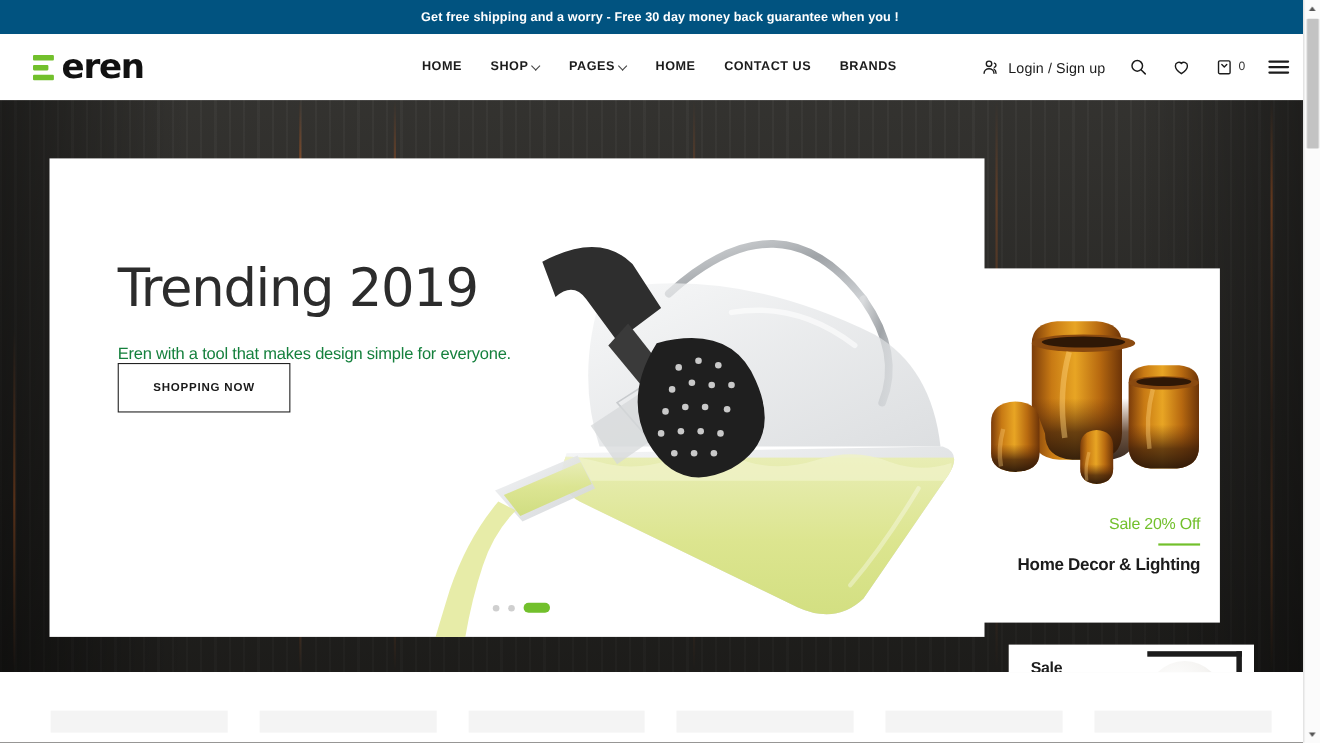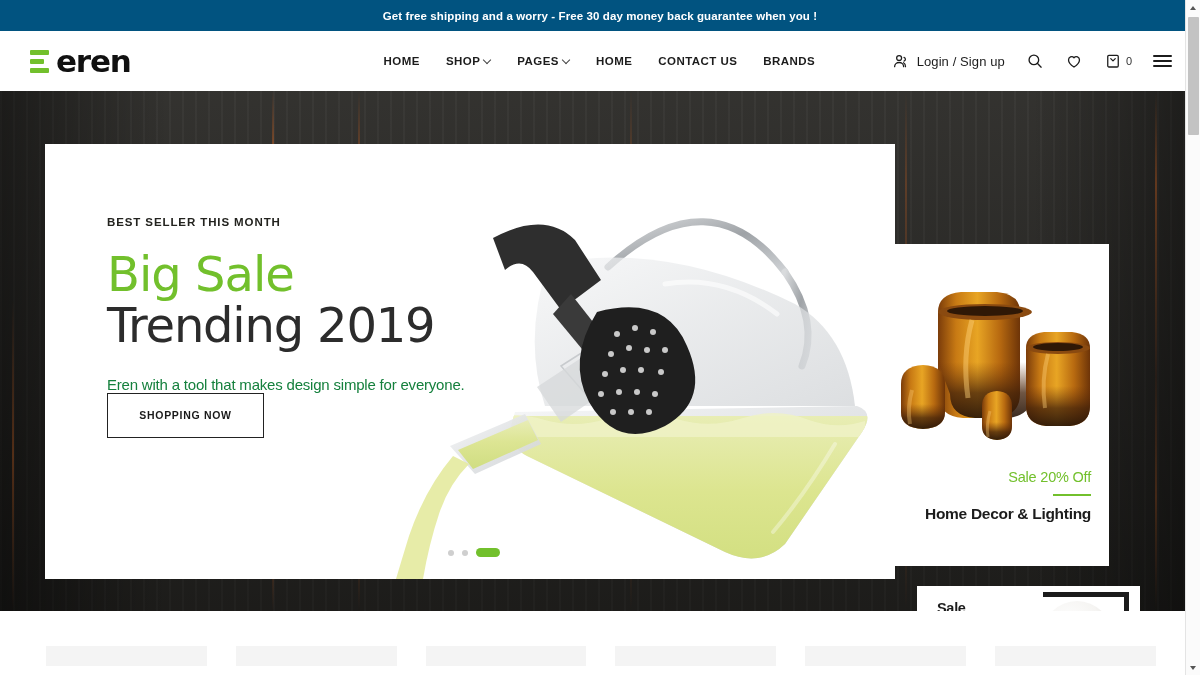--- a/index.html
+++ b/index.html
@@ -257,23 +257,21 @@
   <div class="streak" style="left:12px; opacity:.5; background:linear-gradient(180deg,rgba(226,104,30,0) 40%,rgba(226,104,30,.6) 70%,rgba(226,104,30,0) 100%);"></div>
 
   <div class="sparkle" style="left:427px; top:140px; width:4px; height:4px;"></div>
   <div class="sparkle" style="left:908px; top:295px; width:3px; height:3px; opacity:.8;"></div>
 
   <div class="hero-inner">
 
     <div class="slide">
 
       <div class="slide-copy">
-        <div class="eyebrow">BEST SELLER THIS MONTH</div>
         <div class="headline">
-          <div class="headline-1">Big Sale</div>
           <div class="headline-2">Trending 2019</div>
         </div>
         <div class="sub">Eren with a tool that makes design simple for everyone.</div>
         <div class="cta">SHOPPING NOW</div>
       </div>
 
       <svg class="teapot" viewBox="0 0 540 435">
         <defs>
           <linearGradient id="tea" x1="0" y1="0" x2="0" y2="1">
             <stop offset="0%" stop-color="#e8edb4"></stop>

